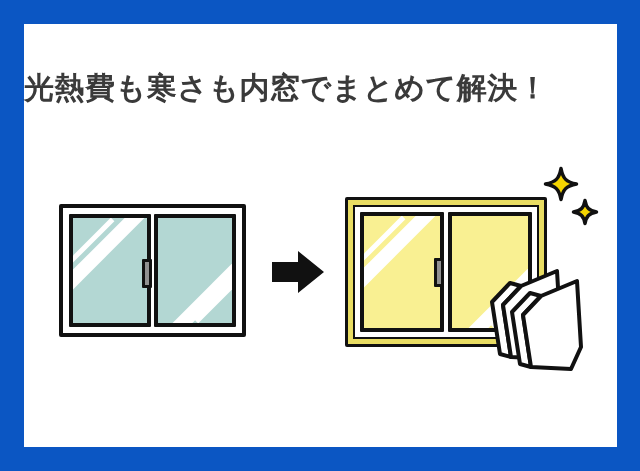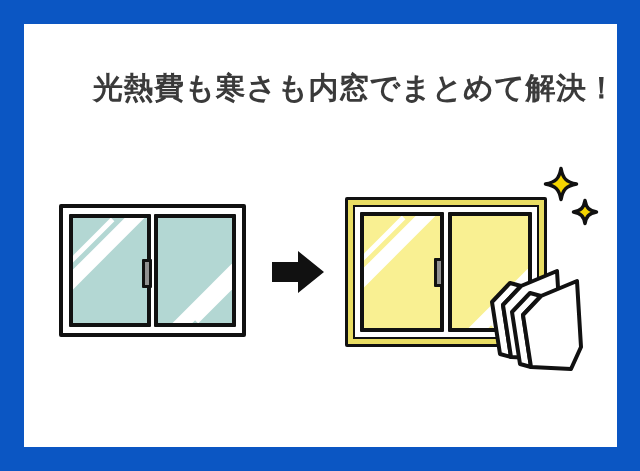--- a/index.html
+++ b/index.html
@@ -7,21 +7,21 @@
     width:640px;height:471px;position:relative;overflow:hidden;
     background:var(--frame-blue,#0b56c3);
     font-family:"Liberation Sans","DejaVu Sans",sans-serif;
   }
   .card{
     position:absolute;left:24px;top:24px;width:593px;height:423px;
     background:var(--card-white,#ffffff);
   }
   .title{
     position:absolute;left:0;top:46px;width:100%;
-    text-align:right;
+    text-align:left;
     font-size:30px;line-height:36px;font-weight:800;
     color:var(--title-color,#333333);
     letter-spacing:0.5px;
   }
   
   .win-before{
     position:absolute;left:35px;top:180px;width:187px;height:133px;
     box-sizing:border-box;border:4px solid var(--ink,#111);
     background:#fff;padding:6px;display:flex;gap:3px;border-radius:2px;
   }

